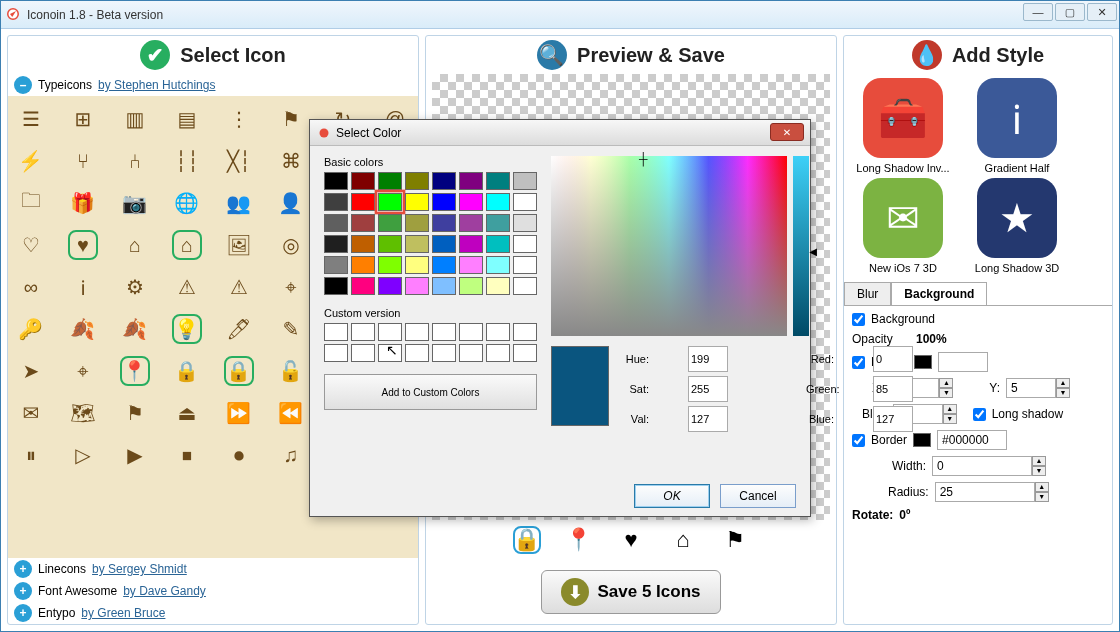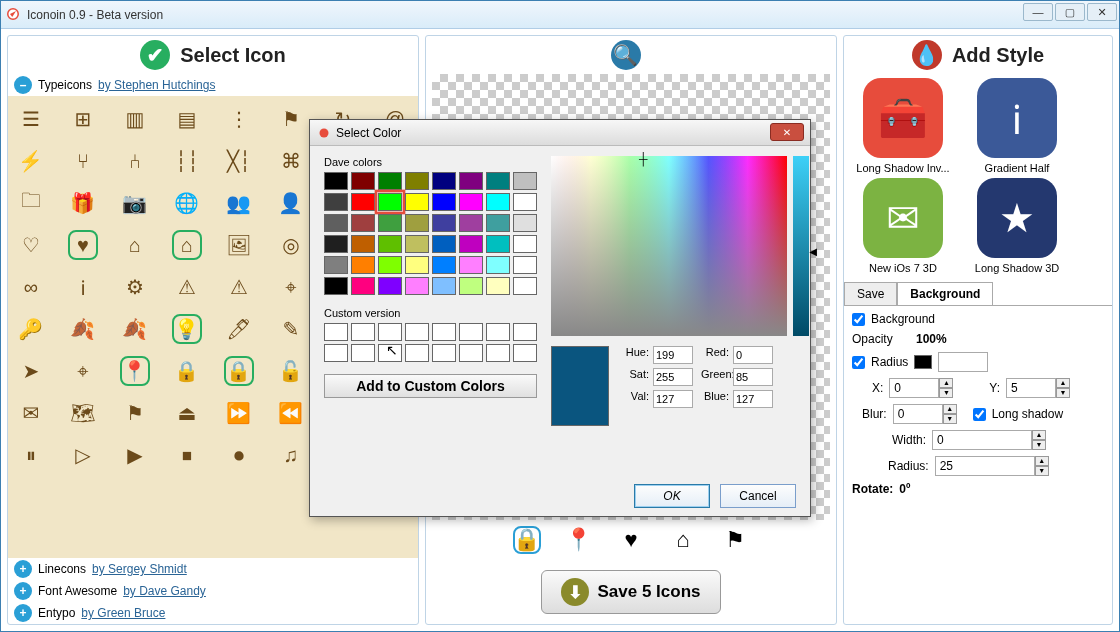--- a/index.html
+++ b/index.html
@@ -77,50 +77,50 @@
 .dlg-title { height:26px; background:linear-gradient(#f7f7f7,#dcdcdc); border-bottom:1px solid #bbb; display:flex; align-items:center; padding:0 8px; font-size:12px; }
 .dlg-title .app-icon { width:12px; height:12px; margin-right:6px; color:#e74c3c; }
 .dlg-close { position:absolute; right:6px; top:3px; width:34px; height:18px; background:#c94f3f; border:1px solid #8a2c22; border-radius:3px; color:#fff; display:flex; align-items:center; justify-content:center; font-size:10px; cursor:pointer; }
 .dlg-body { flex:1; padding:10px 14px; display:flex; gap:14px; }
 .basic { width:226px; }
 .basic h4 { font-size:11px; font-weight:normal; margin-bottom:4px; }
 .sw-grid { display:grid; grid-template-columns: repeat(8, 24px); gap:3px; margin-bottom:12px; }
 .sw { width:24px; height:18px; border:1px solid #666; cursor:pointer; }
 .sw.empty { background:#fff; }
 .sw.sel { outline:2px solid #e74c3c; outline-offset:1px; box-shadow:0 0 0 4px rgba(231,76,60,.35); }
-.add-cust { width:100%; height:24px; border:1px solid #999; background:linear-gradient(#fafafa,#e0e0e0); font-size:14px; cursor:pointer;font-weight:bold; }
+.add-cust { width:100%; height:36px; border:1px solid #999; background:linear-gradient(#fafafa,#e0e0e0); font-size:10px; cursor:pointer; }
 .picker-side { flex:1; display:flex; flex-direction:column; }
 .grad-field { width:236px; height:180px; background: linear-gradient(to top, #888, transparent), linear-gradient(to right, #fff, transparent), linear-gradient(to right, red, yellow, lime, cyan, blue, magenta, red); position:relative; cursor:crosshair; }
 .hue-bar { width:16px; height:180px; background: linear-gradient(to bottom, #3dd0f7, #004a66); margin-left:6px; cursor:pointer; position:relative; }
 .picker-row { display:flex; }
 .current { width:58px; height:80px; background:#0a557f; margin-top:10px; border:1px solid #666; }
 .hsv { margin-top:10px; margin-left:12px; font-size:11px; }
-.hsv .r { display:flex; align-items:flex-start; margin-bottom:4px; }
+.hsv .r { display:flex; align-items:center; margin-bottom:4px;gap:35px; }
 .hsv .r label { width:28px; text-align:right; margin-right:4px; }
-.hsv input { width:40px; height:18px; border:1px solid #aaa; font-size:11px; text-align:left; padding:0 2px; }
+.hsv input { width:40px; height:18px; border:1px solid #aaa; font-size:11px; text-align:left; padding:12px 2px; }
 .dlg-buttons { display:flex; justify-content:flex-end; gap:10px; padding:8px 14px; }
 .dlg-buttons button { width:76px; height:24px; border:1px solid #7a9ecb; background:linear-gradient(#fdfdfd,#e5eef7); font-size:12px; cursor:pointer; }
 .dlg-buttons button.ok { border:1px solid #2a7aa8; box-shadow:0 0 0 1px #9cd0f0 inset;font-style:italic; }
 
 .cursor-img { position:absolute; font-size:14px; pointer-events:none; }
 
 svg { width:1em; height:1em; }
 </style>
 </head>
 <body>
 
 <div class="window">
   <div class="titlebar">
     <span class="app-icon">
       <svg viewBox="0 0 16 16">
           <circle cx="8" cy="8" r="7" fill="#fff" stroke="currentColor" stroke-width="2"></circle>
           <path d="M4 8l3 4 5-8" fill="currentColor"></path>
         </svg>
     </span>
-    <span>Iconoin 0.9 - Beta version</span>
+    <span>Iconoin 1.8 - Beta version</span>
     <div class="win-buttons">
       <div>―</div>
       <div>▢</div>
       <div>✕</div>
     </div>
   </div>
 
   <div class="content">
 
     <div class="col left">
@@ -240,20 +240,21 @@
             <span class="plus">+</span>
             <span class="name">Entypo</span>
             <a>by Green Bruce</a>
           </div>
         </div>
     </div>
 
     <div class="col mid">
       <div class="section-head">
         <span class="badge blue">🔍</span>
+        <span>Preview &amp; Save</span>
       </div>
       <div class="preview-area"></div>
       <div class="preview-row" id="prevRow">
           <div class="prev-ic sel">🔒</div>
           <div class="prev-ic">📍</div>
           <div class="prev-ic">♥</div>
           <div class="prev-ic">⌂</div>
           <div class="prev-ic">⚑</div>
         </div>
       <div class="save-btn">
@@ -280,21 +281,21 @@
             <div class="thumb green">✉</div>
             <div>New iOs 7 3D</div>
           </div>
           <div class="preset">
             <div class="thumb navy">★</div>
             <div>Long Shadow 3D</div>
           </div>
         </div>
 
       <div class="tabs">
-        <div class="tab">Save</div>
+        <div class="tab">Blur</div>
         <div class="tab active">Background</div>
       </div>
 
       <div class="form">
         <div class="frow">
           <input type="checkbox" checked="" style="">
           <span>Background</span>
         </div>
         <div class="frow">
           <label>Opacity</label>
@@ -329,20 +330,26 @@
           <div class="spin">
               <input type="text" value="0" style="">
               <span class="arrows">
                 <div>▲</div>
                 <div>▼</div>
               </span>
             </div>
           <input type="checkbox" checked="" style="margin-left: 10px;">
           <span>Long shadow</span>
         </div>
+        <div class="frow">
+          <input type="checkbox" checked="" style="">
+          <span>Border</span>
+          <span class="swatch" style="background:#000"></span>
+          <input type="text" style="width: 70px;" value="#000000">
+        </div>
         <div class="frow" style="padding-left:40px">
           <span>Width:</span>
           <div class="spin">
               <input type="text" style="width: 100px;" value="0">
               <span class="arrows">
                 <div>▲</div>
                 <div>▼</div>
               </span>
             </div>
         </div>
@@ -369,21 +376,21 @@
       <span class="app-icon">
         <svg viewBox="0 0 16 16">
             <circle cx="8" cy="8" r="6" fill="#e74c3c"></circle>
           </svg>
       </span>
       <span>Select Color</span>
       <div class="dlg-close">✕</div>
     </div>
     <div class="dlg-body">
       <div class="basic">
-        <h4>Dave colors</h4>
+        <h4>Basic colors</h4>
         <div class="sw-grid" id="basicGrid">
             <div class="sw" style="background: rgb(0, 0, 0);"></div>
             <div class="sw" style="background: rgb(127, 0, 0);"></div>
             <div class="sw" style="background: rgb(0, 127, 0);"></div>
             <div class="sw" style="background: rgb(127, 127, 0);"></div>
             <div class="sw" style="background: rgb(0, 0, 127);"></div>
             <div class="sw" style="background: rgb(127, 0, 127);"></div>
             <div class="sw" style="background: rgb(0, 127, 127);"></div>
             <div class="sw" style="background: rgb(191, 191, 191);"></div>
             <div class="sw" style="background: rgb(63, 63, 63);"></div>

